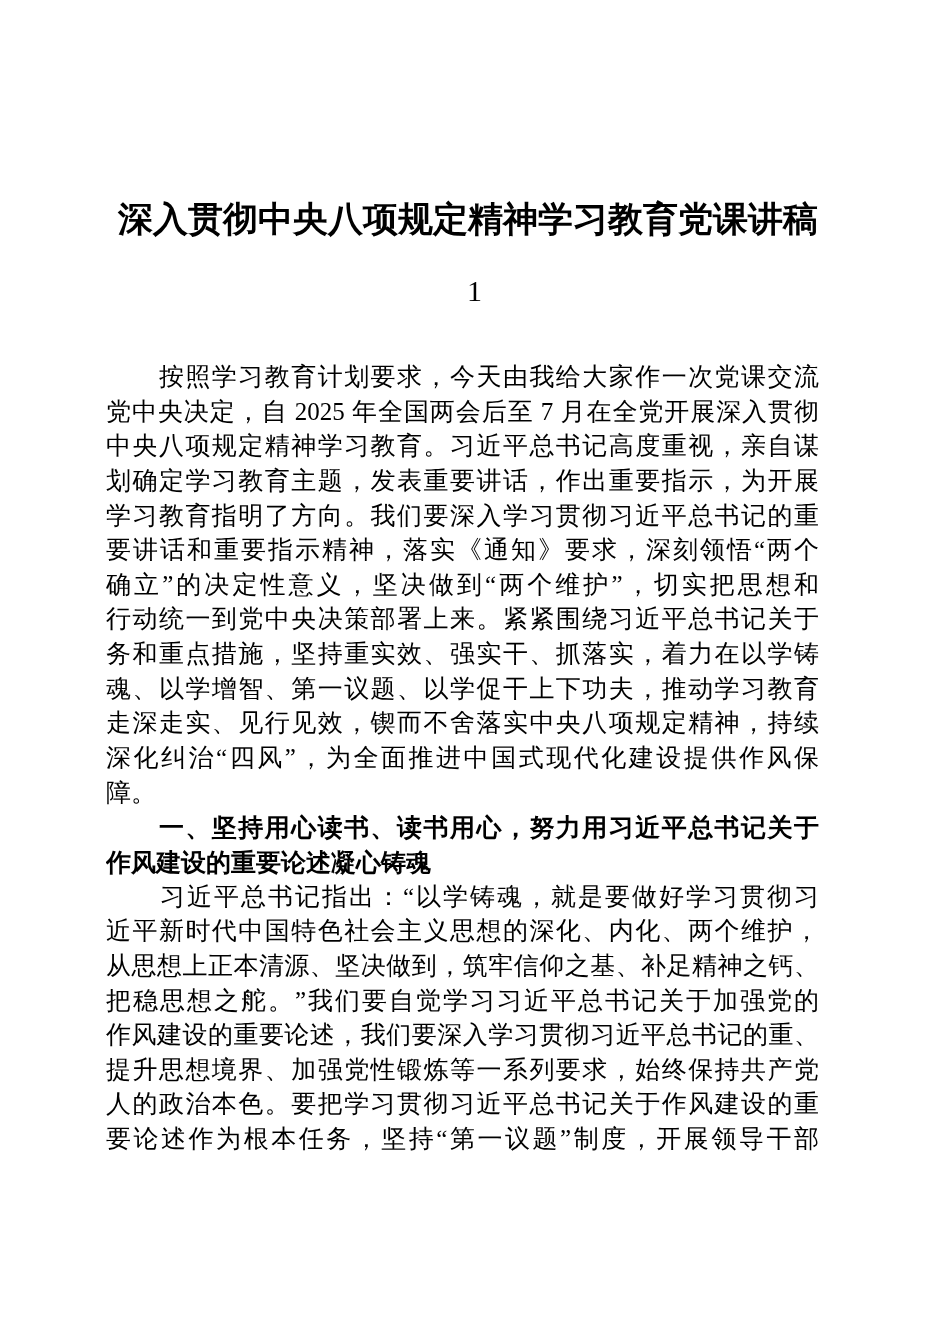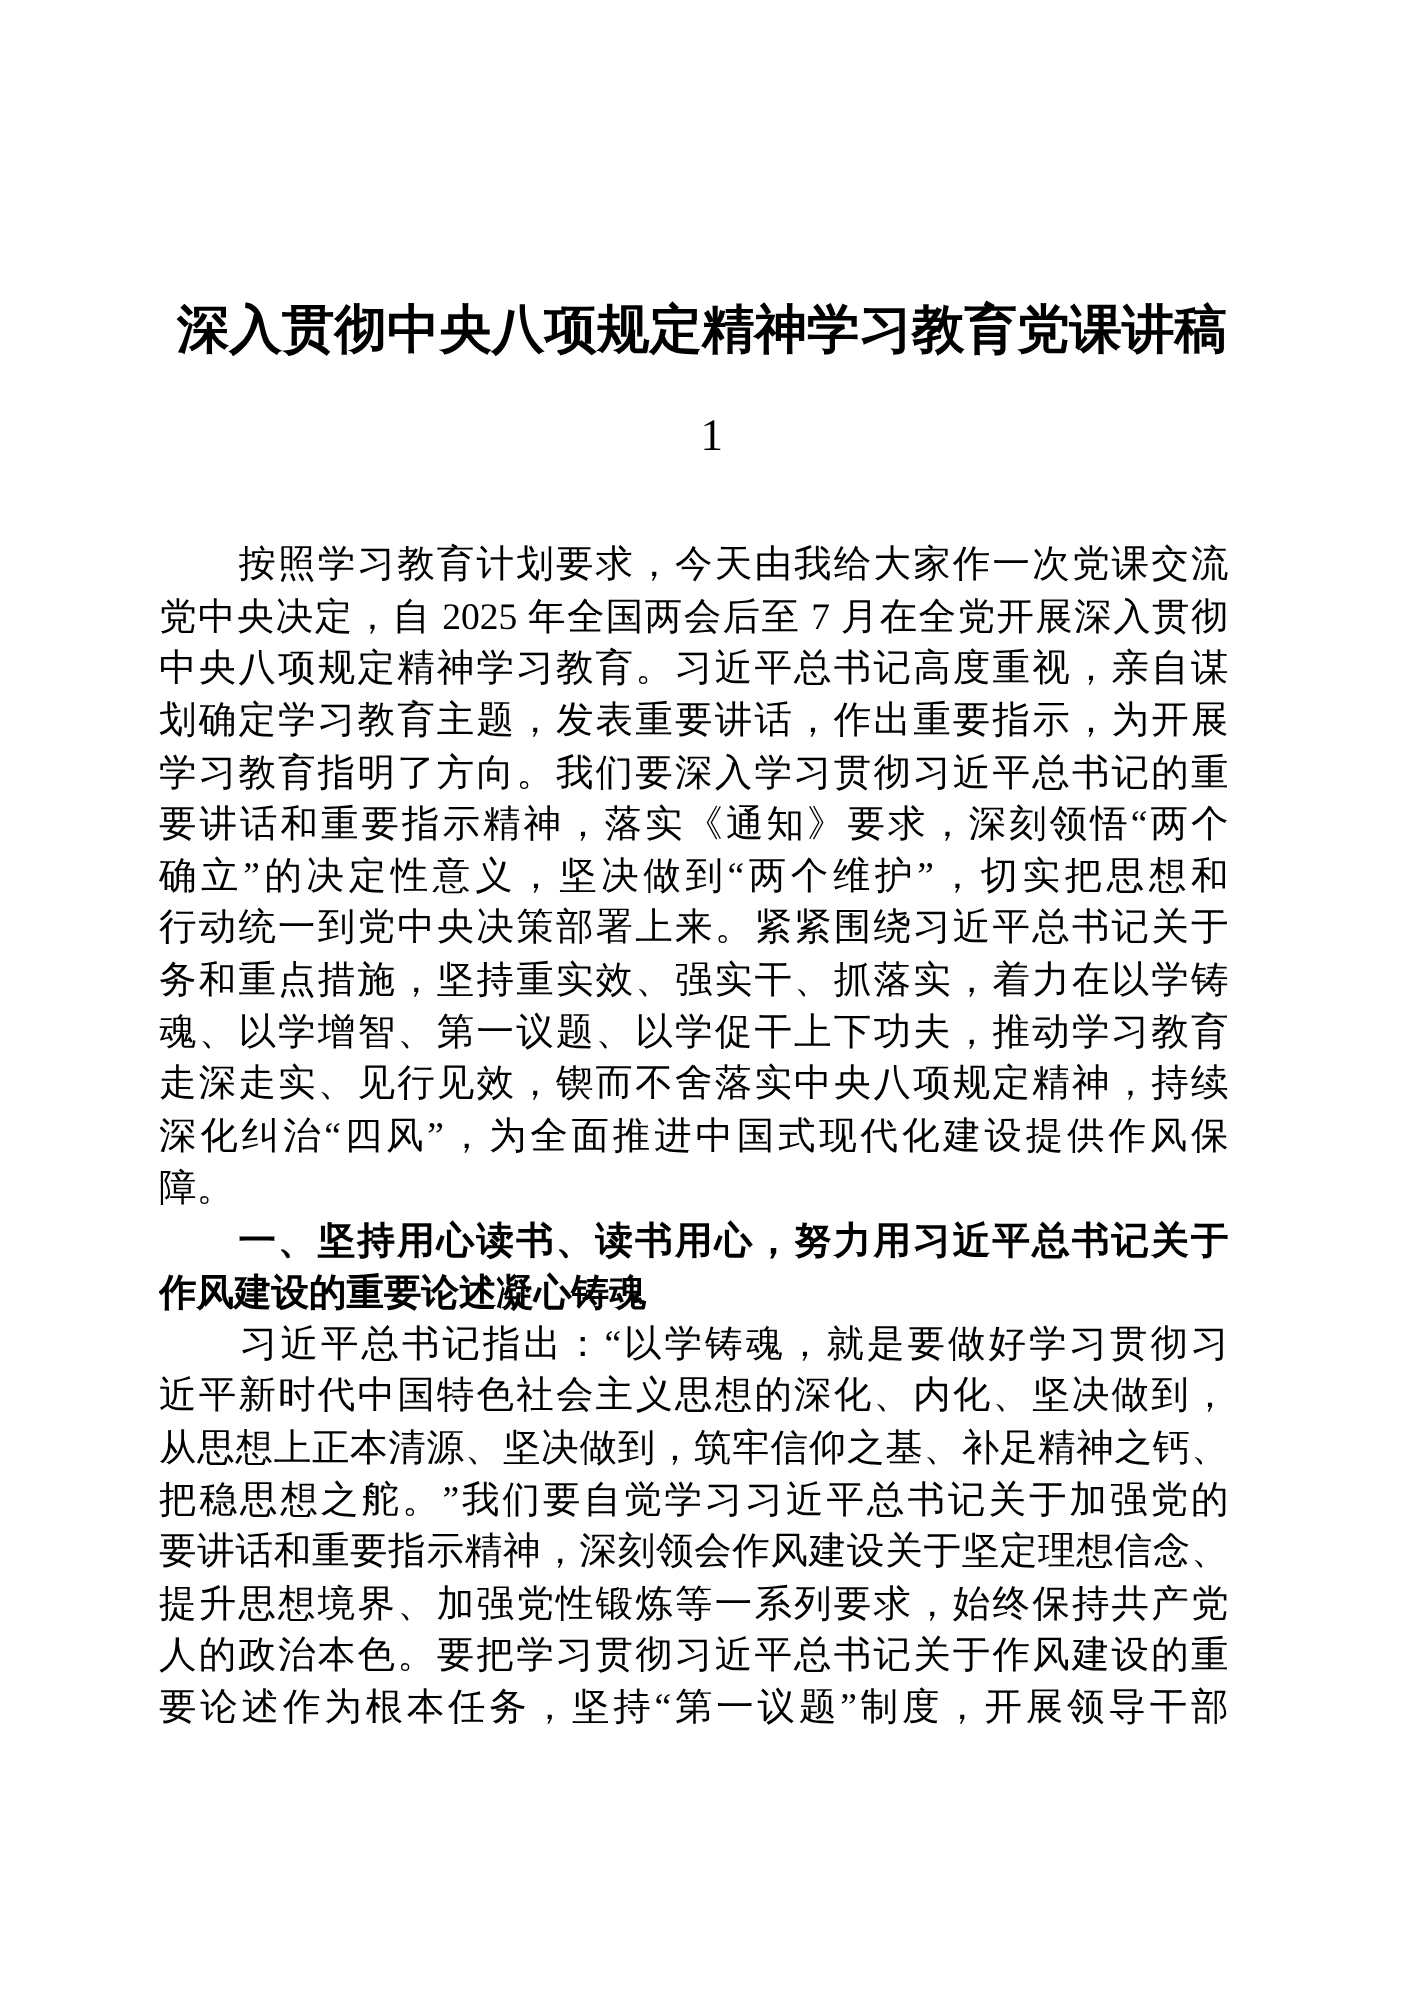--- a/index.html
+++ b/index.html
@@ -78,21 +78,21 @@
       <div class="line j">确立”的决定性意义，坚决做到“两个维护”，切实把思想和</div>
       <div class="line j">行动统一到党中央决策部署上来。紧紧围绕习近平总书记关于</div>
       <div class="line j">务和重点措施，坚持重实效、强实干、抓落实，着力在以学铸</div>
       <div class="line j">魂、以学增智、第一议题、以学促干上下功夫，推动学习教育</div>
       <div class="line j">走深走实、见行见效，锲而不舍落实中央八项规定精神，持续</div>
       <div class="line j">深化纠治“四风”，为全面推进中国式现代化建设提供作风保</div>
       <div class="line">障。</div>
       <div class="line j heading">　　一、坚持用心读书、读书用心，努力用习近平总书记关于</div>
       <div class="line heading">作风建设的重要论述凝心铸魂</div>
       <div class="line j">　　习近平总书记指出：“以学铸魂，就是要做好学习贯彻习</div>
-      <div class="line j">近平新时代中国特色社会主义思想的深化、内化、坚决做到，</div>
+      <div class="line j">近平新时代中国特色社会主义思想的深化、内化、两个维护，</div>
       <div class="line j">从思想上正本清源、坚决做到，筑牢信仰之基、补足精神之钙、</div>
       <div class="line j">把稳思想之舵。”我们要自觉学习习近平总书记关于加强党的</div>
-      <div class="line j">要讲话和重要指示精神，深刻领会作风建设关于坚定理想信念、</div>
+      <div class="line j">作风建设的重要论述，我们要深入学习贯彻习近平总书记的重、</div>
       <div class="line j">提升思想境界、加强党性锻炼等一系列要求，始终保持共产党</div>
       <div class="line j">人的政治本色。要把学习贯彻习近平总书记关于作风建设的重</div>
       <div class="line j">要论述作为根本任务，坚持“第一议题”制度，开展领导干部</div>
     </div>
 </div>
 
 </body></html>

